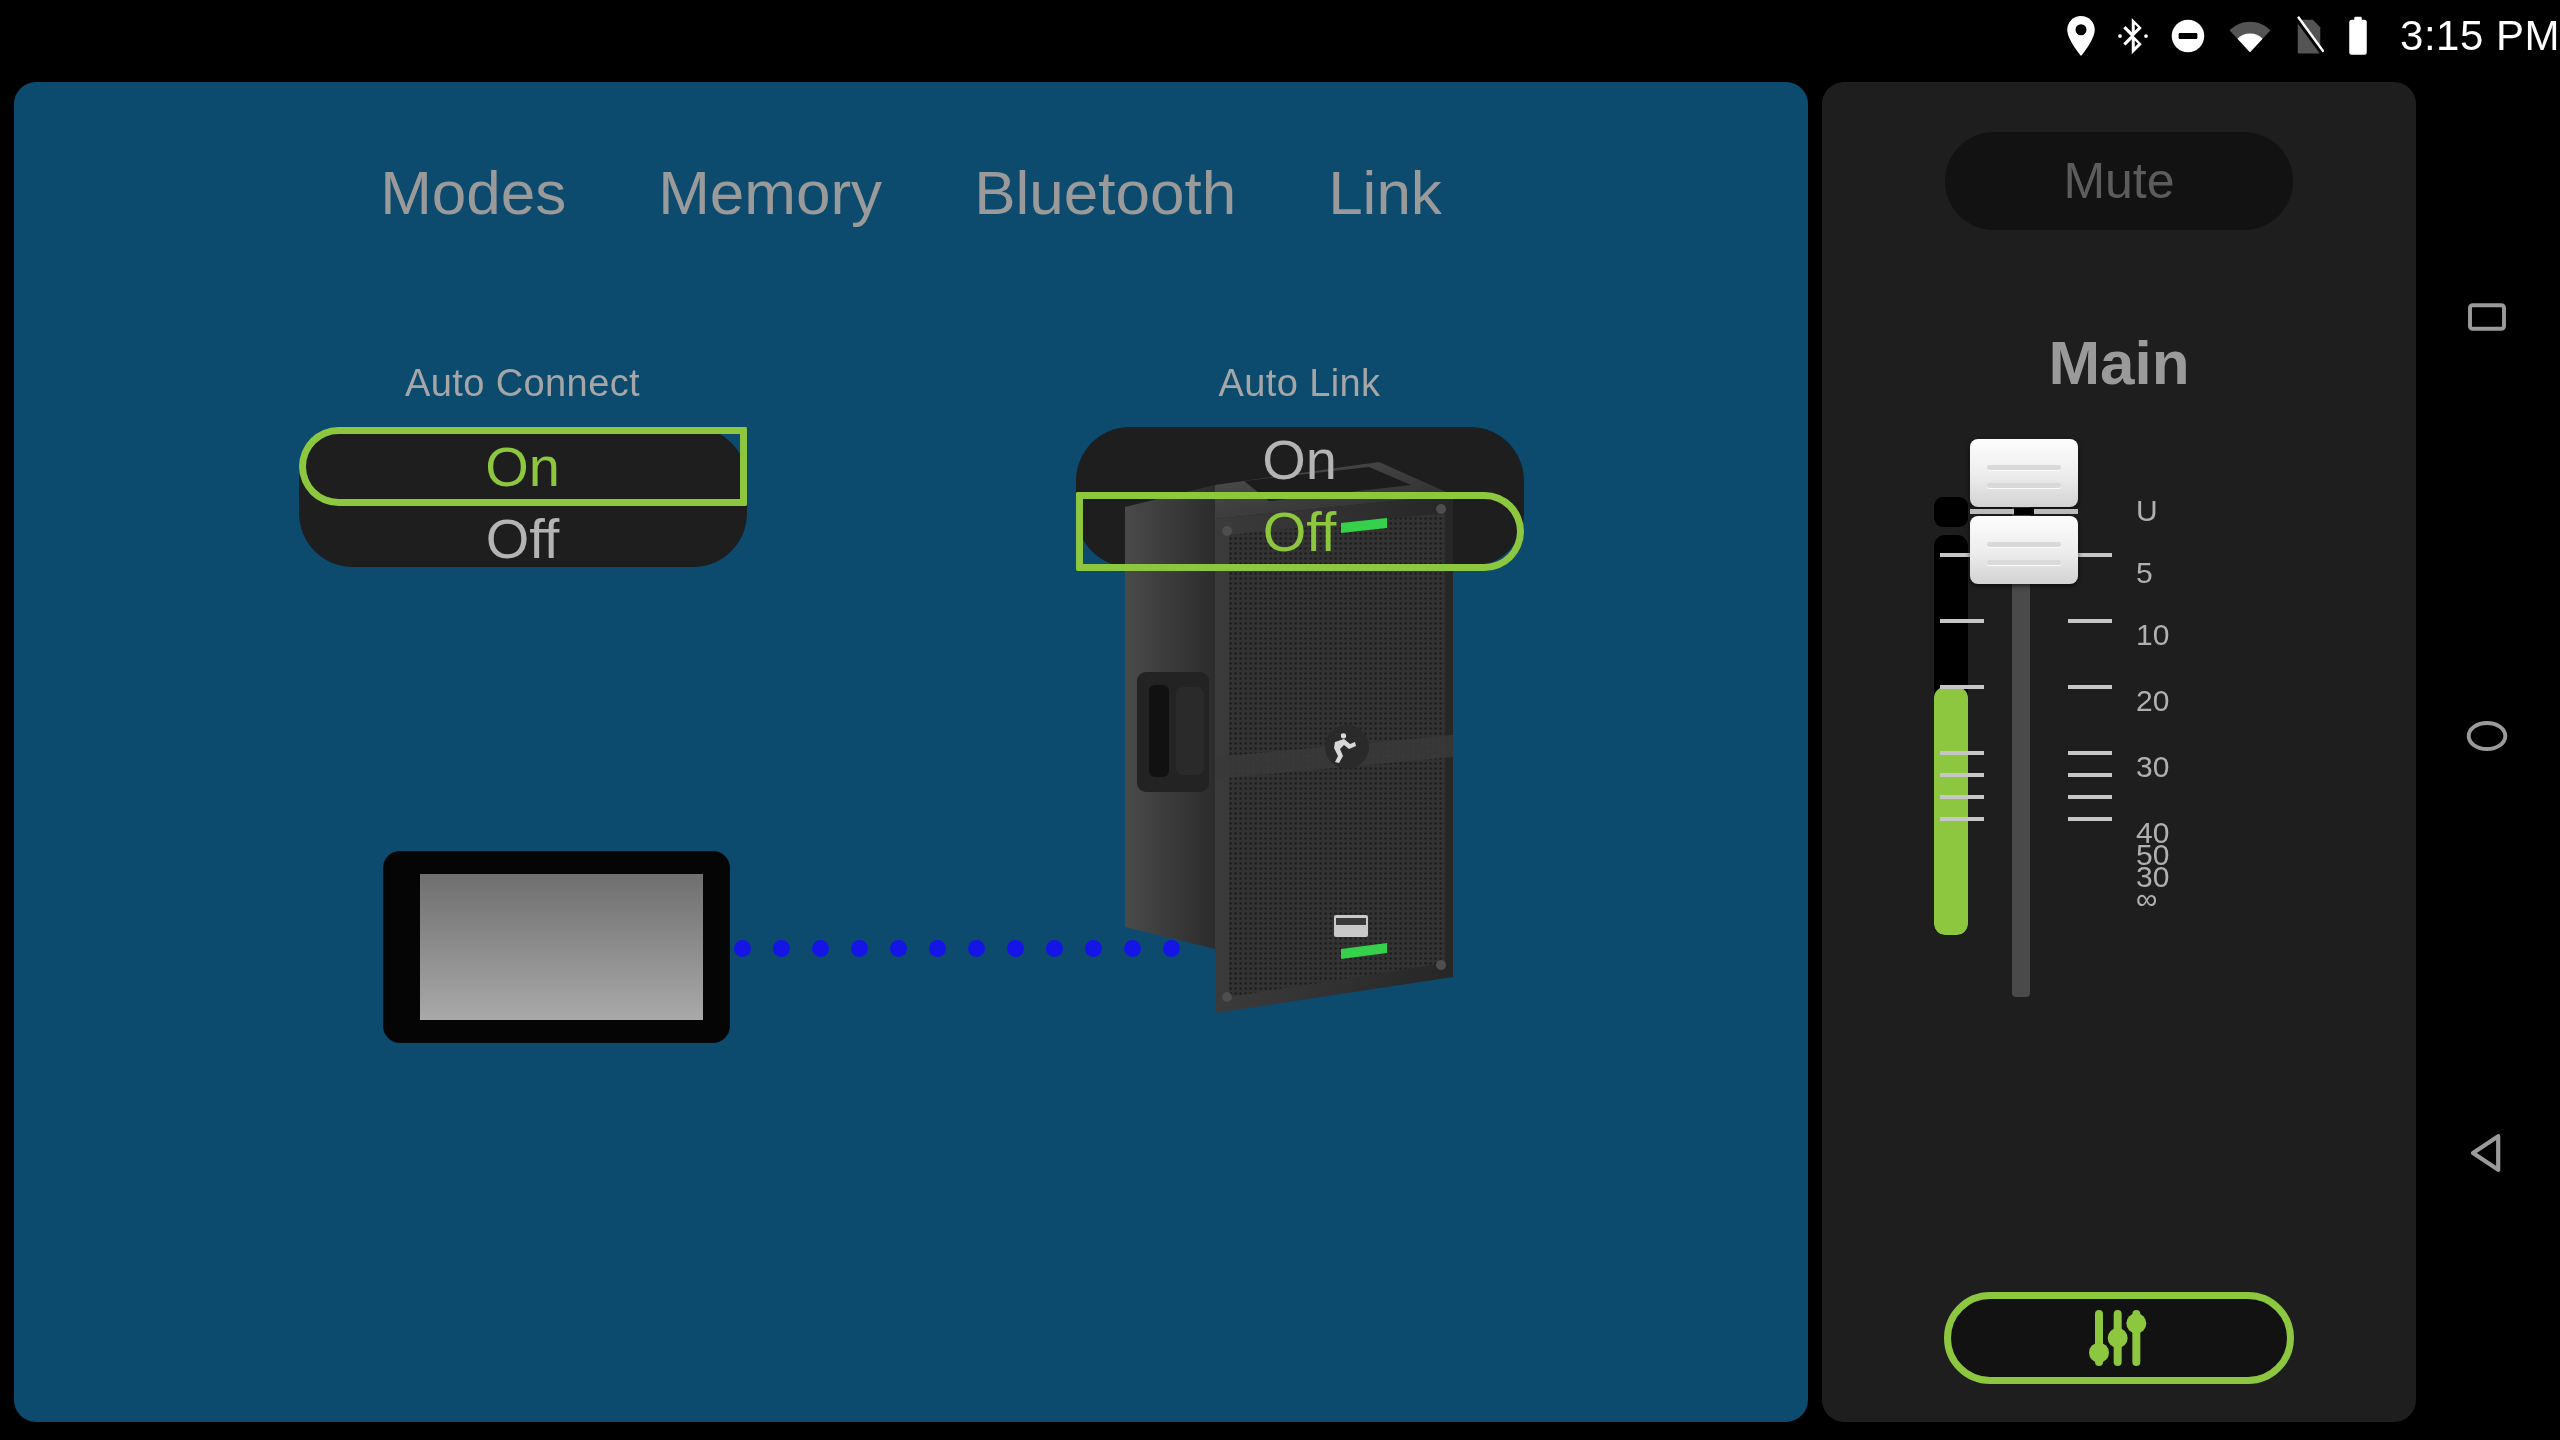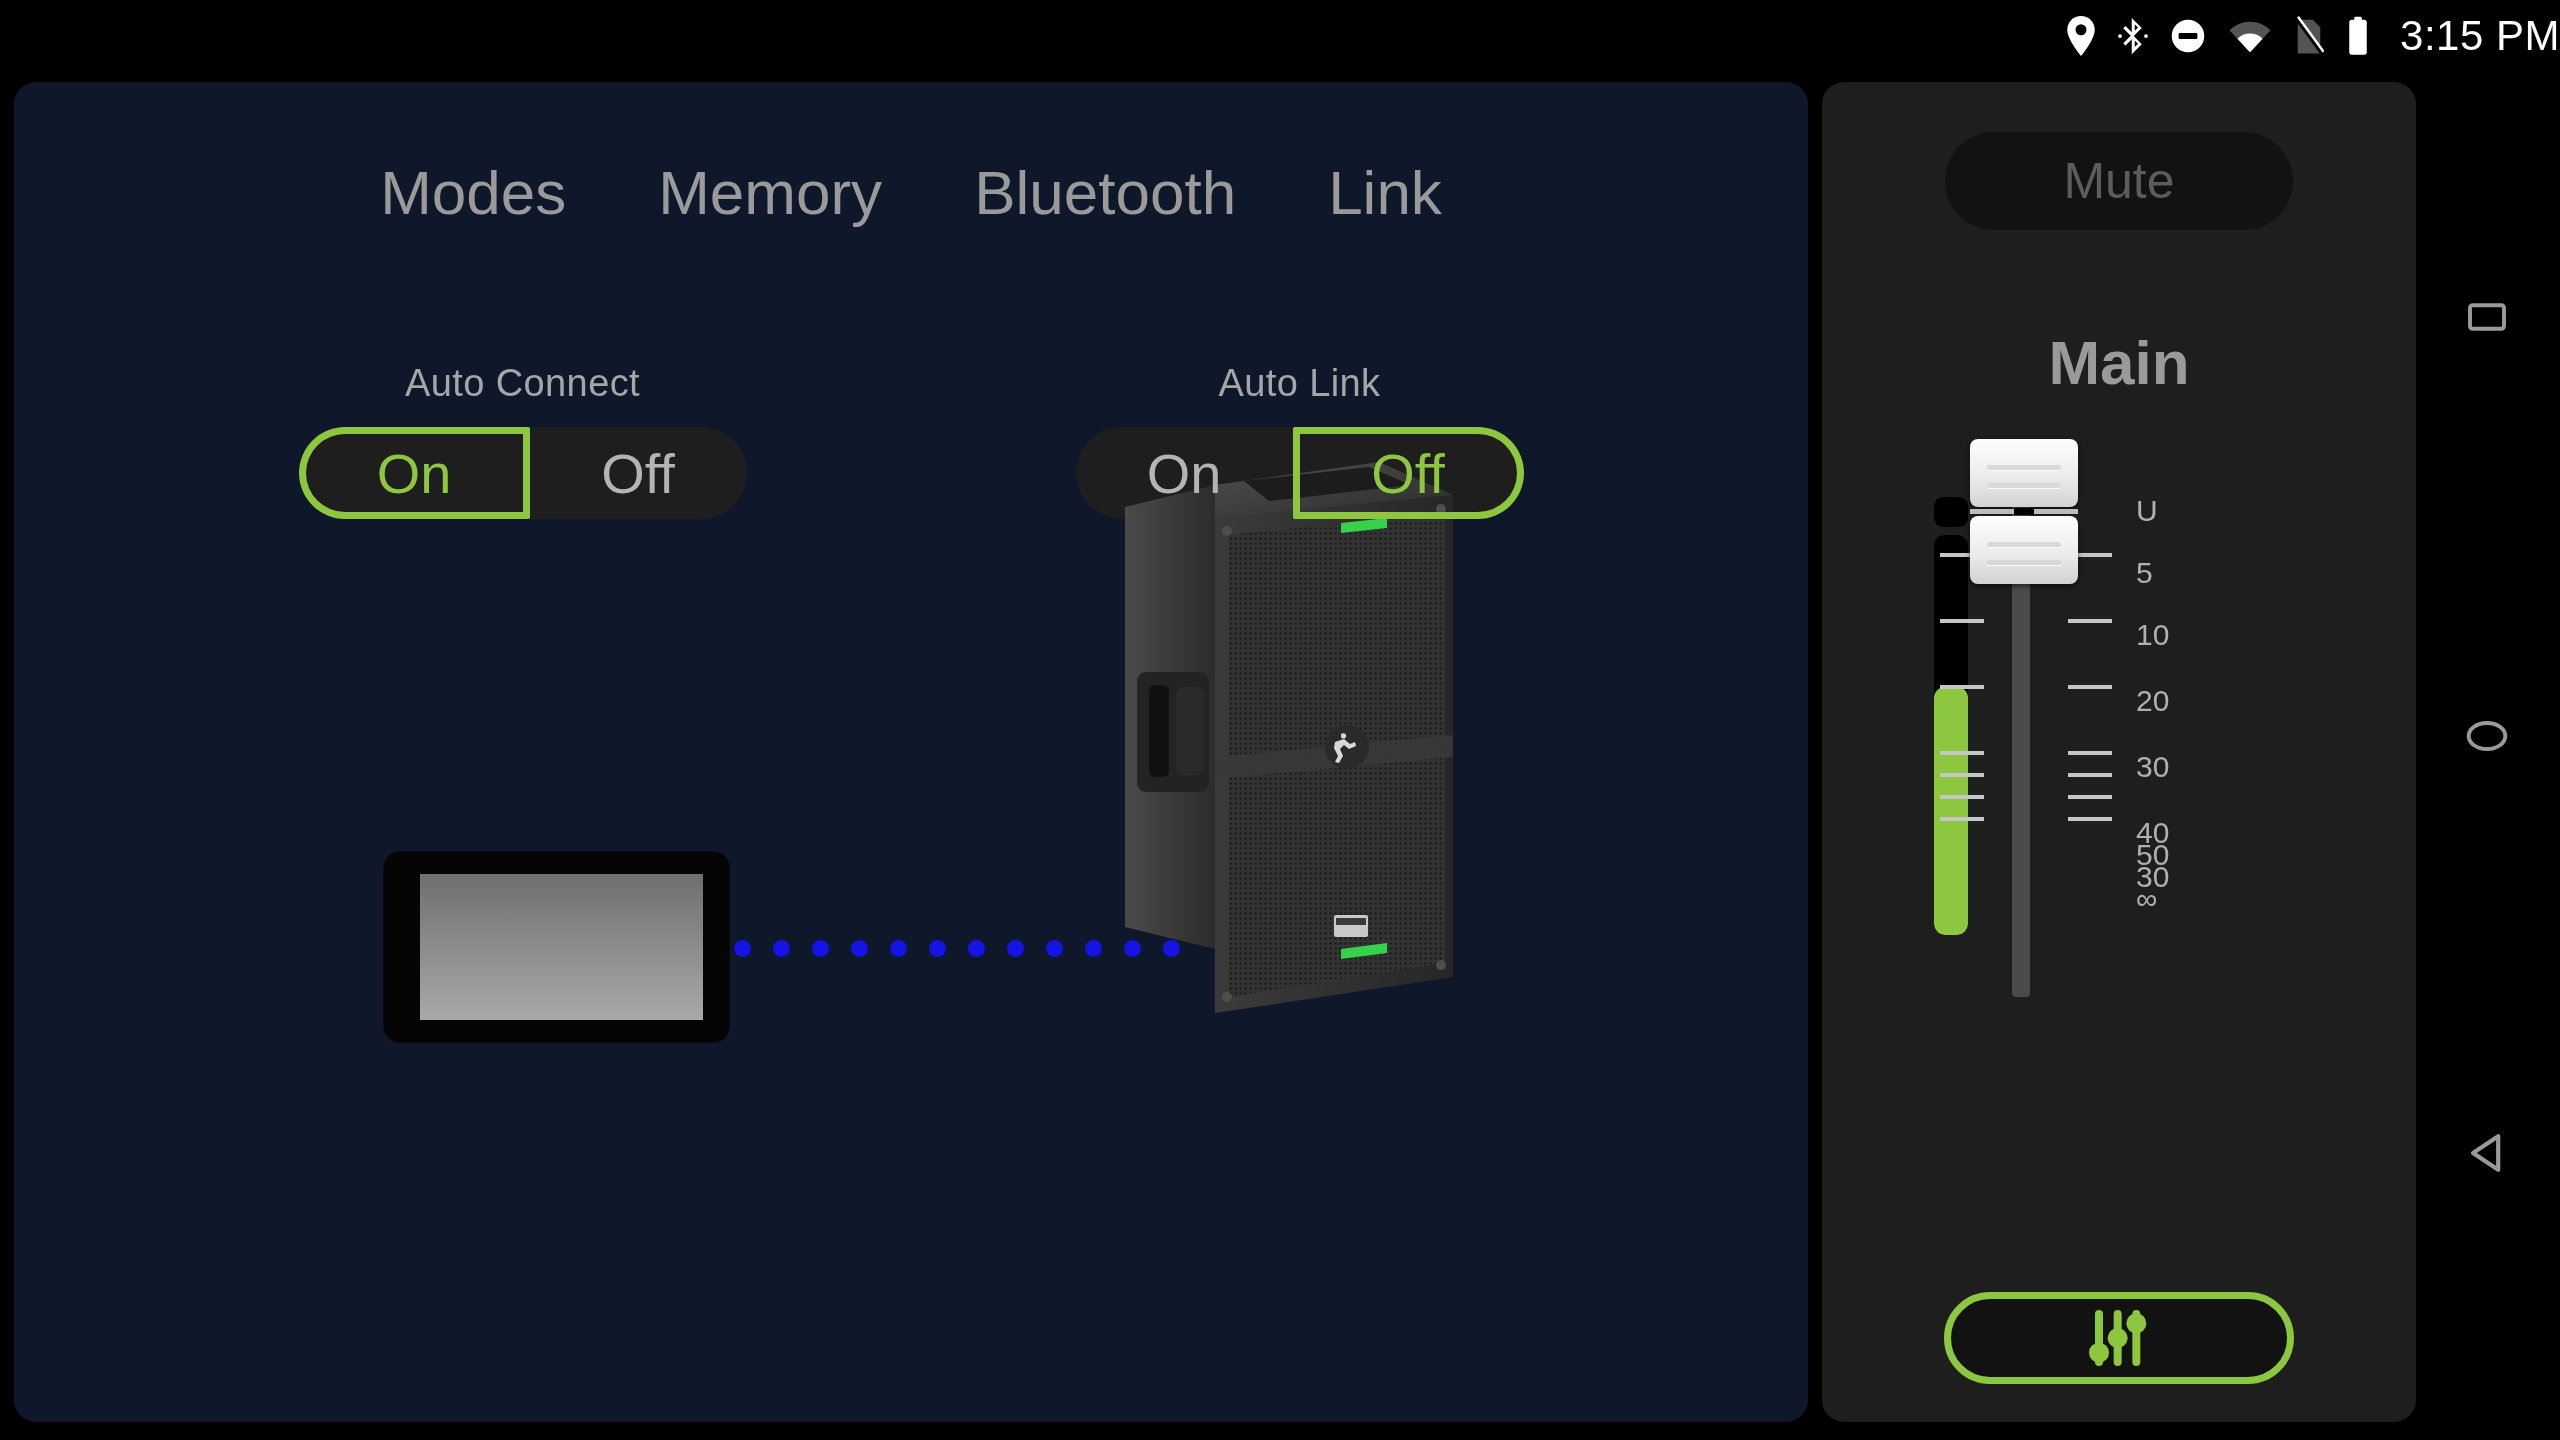--- a/index.html
+++ b/index.html
@@ -20,21 +20,21 @@
   .sb-icon { display:block; }
   .sb-time {
     color:#fff; font-size:42px; letter-spacing:0.5px;
     font-family:"Liberation Sans", sans-serif; margin-left:8px;
   }
 
   
   .left-panel {
     position:absolute; left:14px; top:82px;
     width:1794px; height:1340px;
-    background:#0f172a; border-radius:22px;
+    background:#0c4a6e; border-radius:22px;
   }
 
   .tabs {
     position:absolute; top:78px; left:0; width:100%;
     display:flex; align-items:flex-start; justify-content:center; gap:0;
   }
   .tab {
     position:relative; color:#9a9a9a; font-size:62px;
     padding:0 46px; line-height:1.08; cursor:default; white-space:nowrap;
   }
@@ -47,22 +47,22 @@
   
   .toggle-row {
     position:absolute; top:280px; left:0; width:100%;
     display:flex; justify-content:space-around; padding:0 120px;
   }
   .toggle-group { display:flex; flex-direction:column; align-items:center; }
   .toggle-caption {
     color:#a6a6a6; font-size:38px; margin-bottom:22px; letter-spacing:0.4px;
   }
   .seg {
-    display:flex; width:448px; height:92px;
-    background:#1e1e1e; border-radius:54px; position:relative;
+    display:flex; width:448px; height:140px;
+    background:#1e1e1e; border-radius:54px; position:relative;flex-direction:column;
   }
   .seg-btn {
     flex:1; display:flex; align-items:center; justify-content:center;
     font-size:56px; color:#b4b4b4; position:relative; z-index:2;
   }
   .seg-btn.sel { color:#8DC63F; }
   .seg-btn.sel.left {
     border:7px solid #8DC63F;
     border-top-left-radius:54px; border-bottom-left-radius:54px;
     border-top-right-radius:2px; border-bottom-right-radius:2px;

